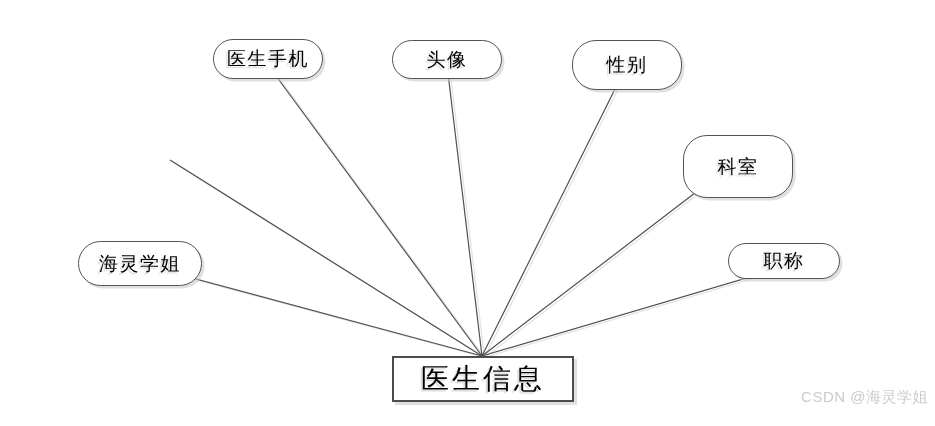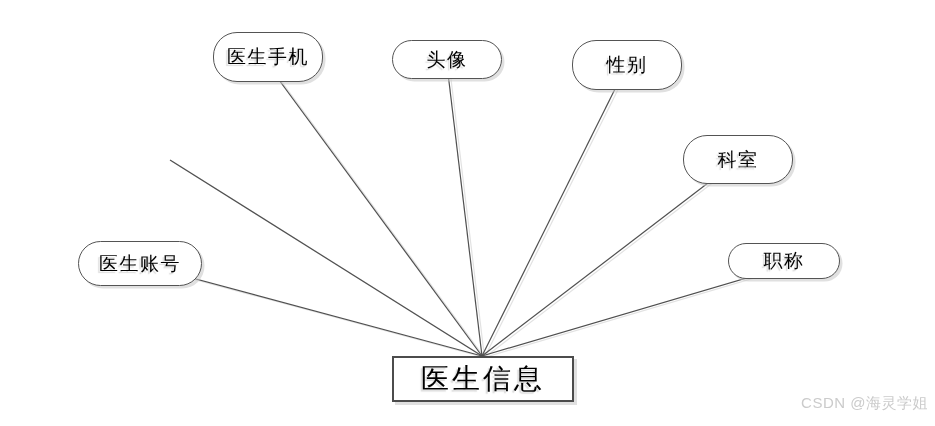--- a/index.html
+++ b/index.html
@@ -38,25 +38,25 @@
   }
   .node span, .entity span {
     color: #000000;
     text-shadow: -2px 2px 1px rgba(185,185,185,0.5);
     white-space: nowrap;
   }
   .node span {
     font-size: 19px;
     letter-spacing: 1.5px;
   }
-  .n-phone   { left: 213px; top: 32px;  width: 110px; height: 50px; }
+  .n-phone   { left: 213px; top: 39px;  width: 110px; height: 40px; }
   .n-avatar  { left: 392px; top: 40px;  width: 110px; height: 39px; }
   .n-gender  { left: 572px; top: 40px;  width: 110px; height: 50px; text-align: right; }
   .n-name    { left: 113px; top: 136px; width: 113px; height: 49px; }
-  .n-dept    { left: 683px; top: 135px; width: 110px; height: 49px; }
+  .n-dept    { left: 683px; top: 135px; width: 110px; height: 63px; }
   .n-account { left: 78px;  top: 241px; width: 124px; height: 45px; }
   .n-jobtitle{ left: 728px; top: 243px; width: 112px; height: 36px; }
 
   .entity {
     position: absolute;
     z-index: 2;
     left: 392px; top: 356px;
     width: 182px; height: 46px;
     background: #ffffff;
     border: 2px solid #4c4c4c;
@@ -67,21 +67,21 @@
     box-sizing: border-box;
   }
   .entity span {
     font-size: 28px;
     letter-spacing: 3px;
   }
   .watermark {
     position: absolute;
     z-index: 3;
     right: 7px;
-    bottom: 13px;
+    bottom: 19px;
     font-family: "Liberation Sans", "DejaVu Sans", sans-serif;
     font-size: 15px;
     color: #cbcbcb;
     letter-spacing: 0.5px;
   }
 </style>
 </head>
 <body>
 
 <div class="canvas">
@@ -118,21 +118,21 @@
   <div class="node n-gender">
     <span>性别</span>
   </div>
 
 
   <div class="node n-dept">
     <span>科室</span>
   </div>
 
   <div class="node n-account">
-    <span>医生账号</span>
+    <span>海灵学姐</span>
   </div>
 
   <div class="node n-jobtitle">
     <span>职称</span>
   </div>
 
   <div class="entity">
     <span>医生信息</span>
   </div>
 

